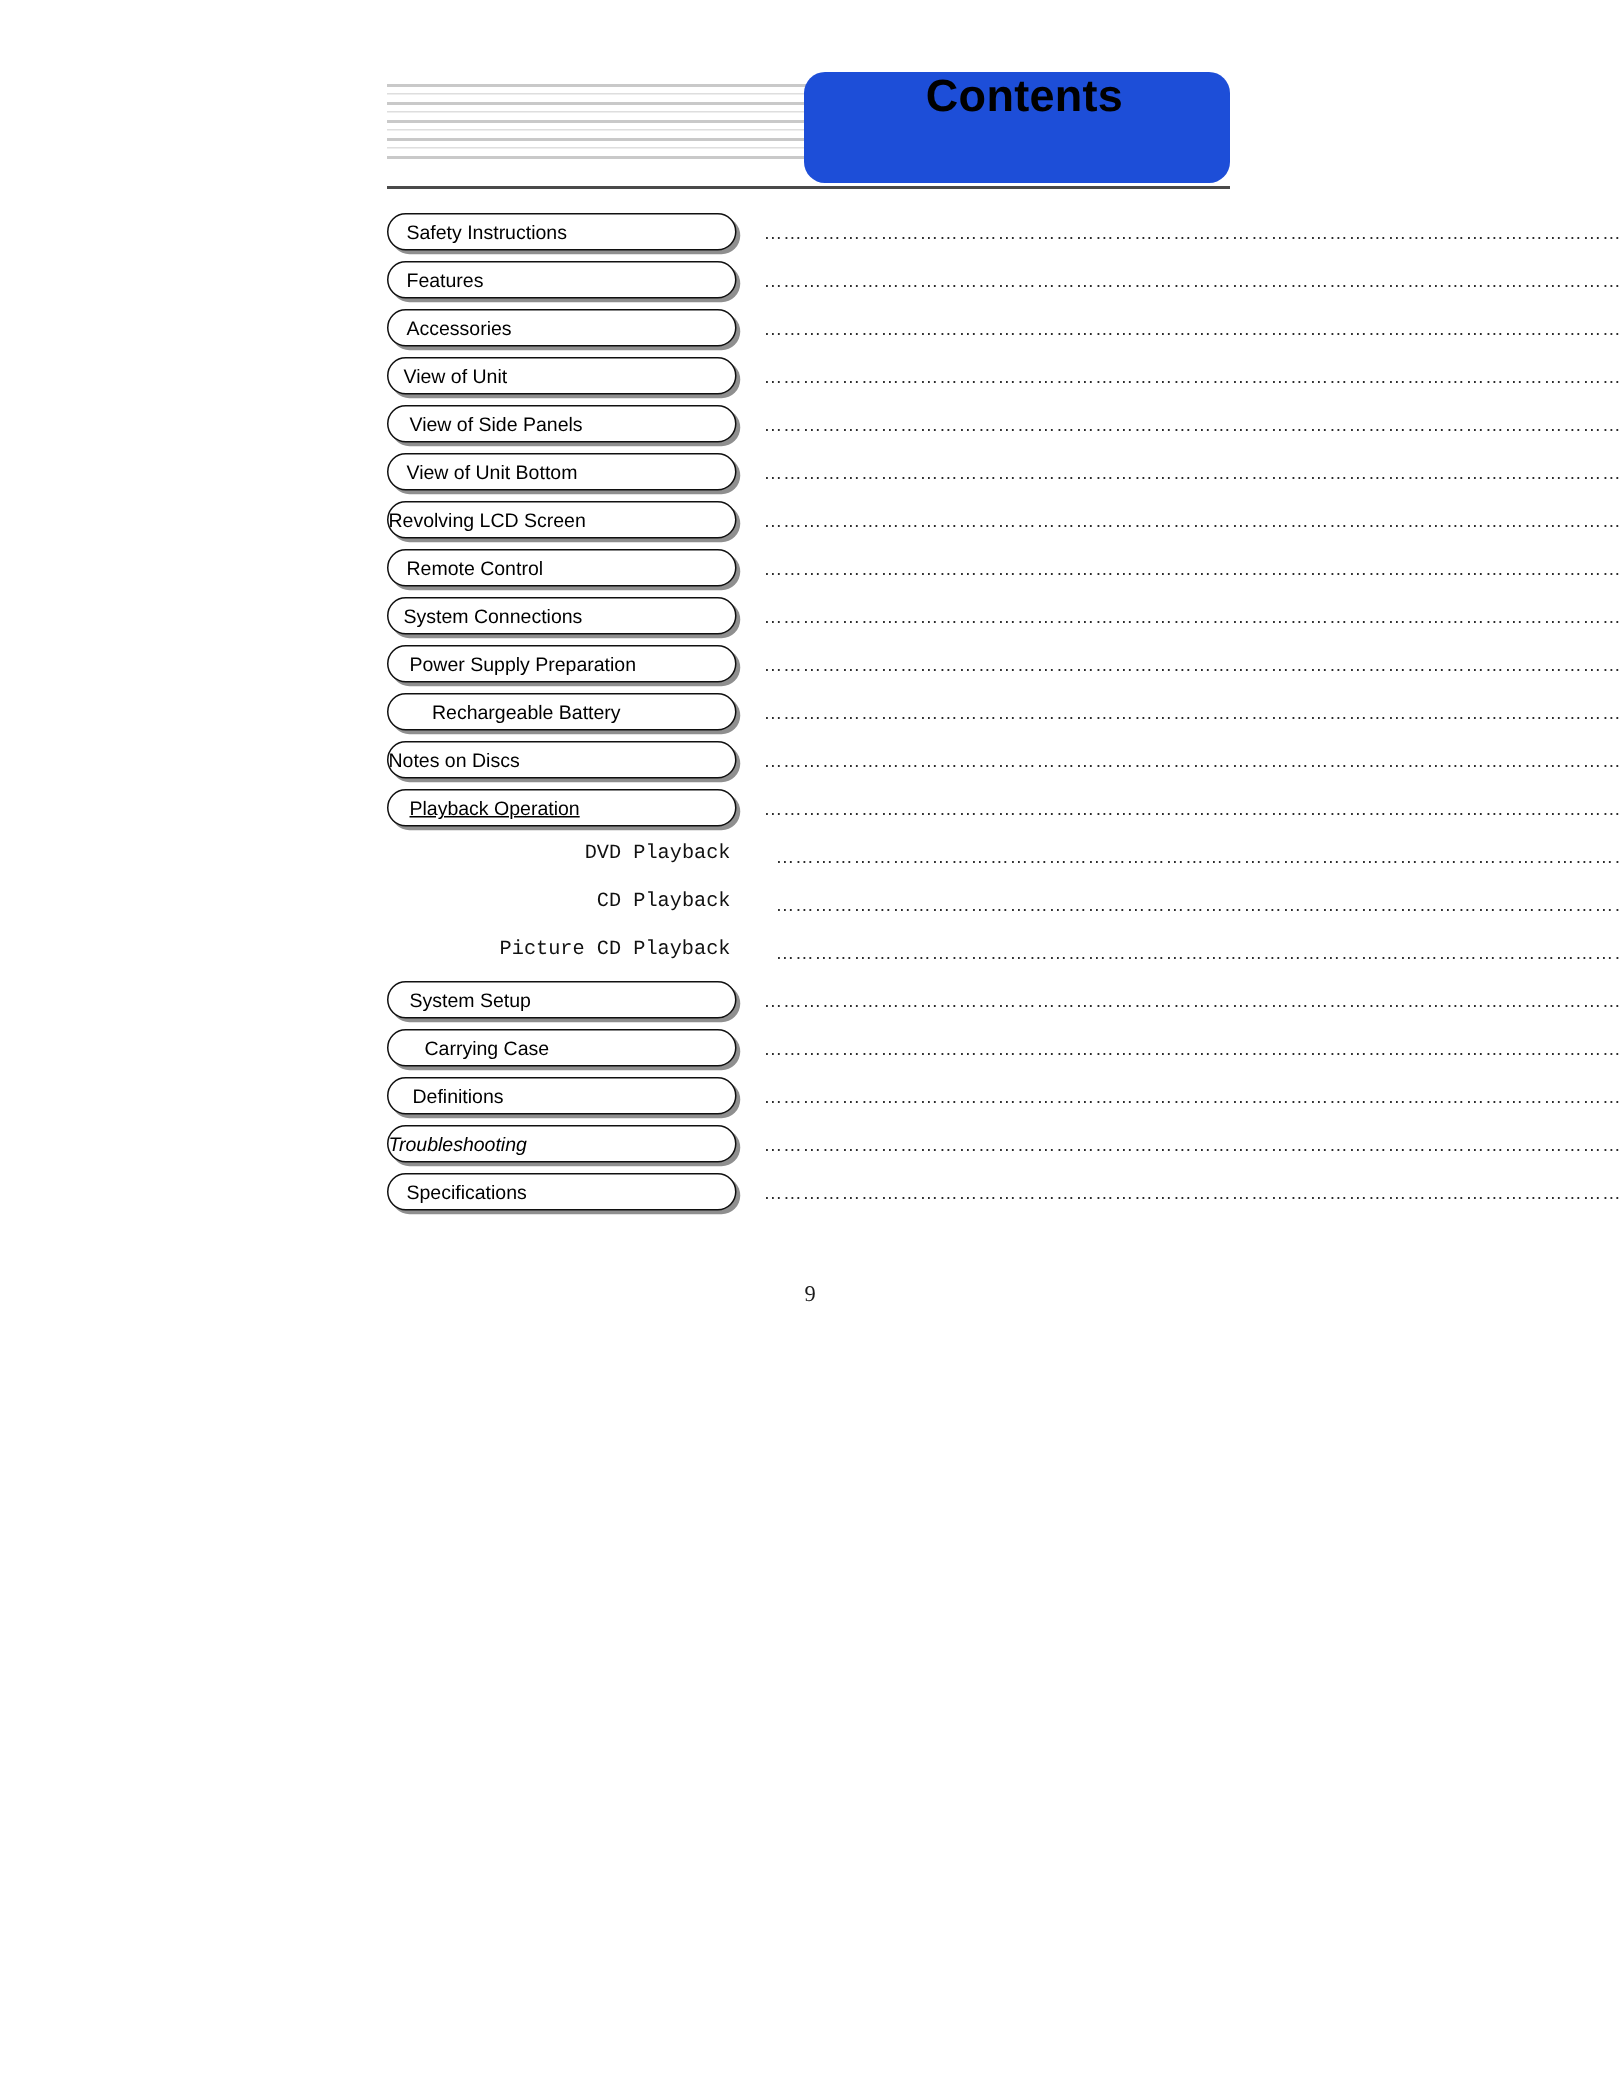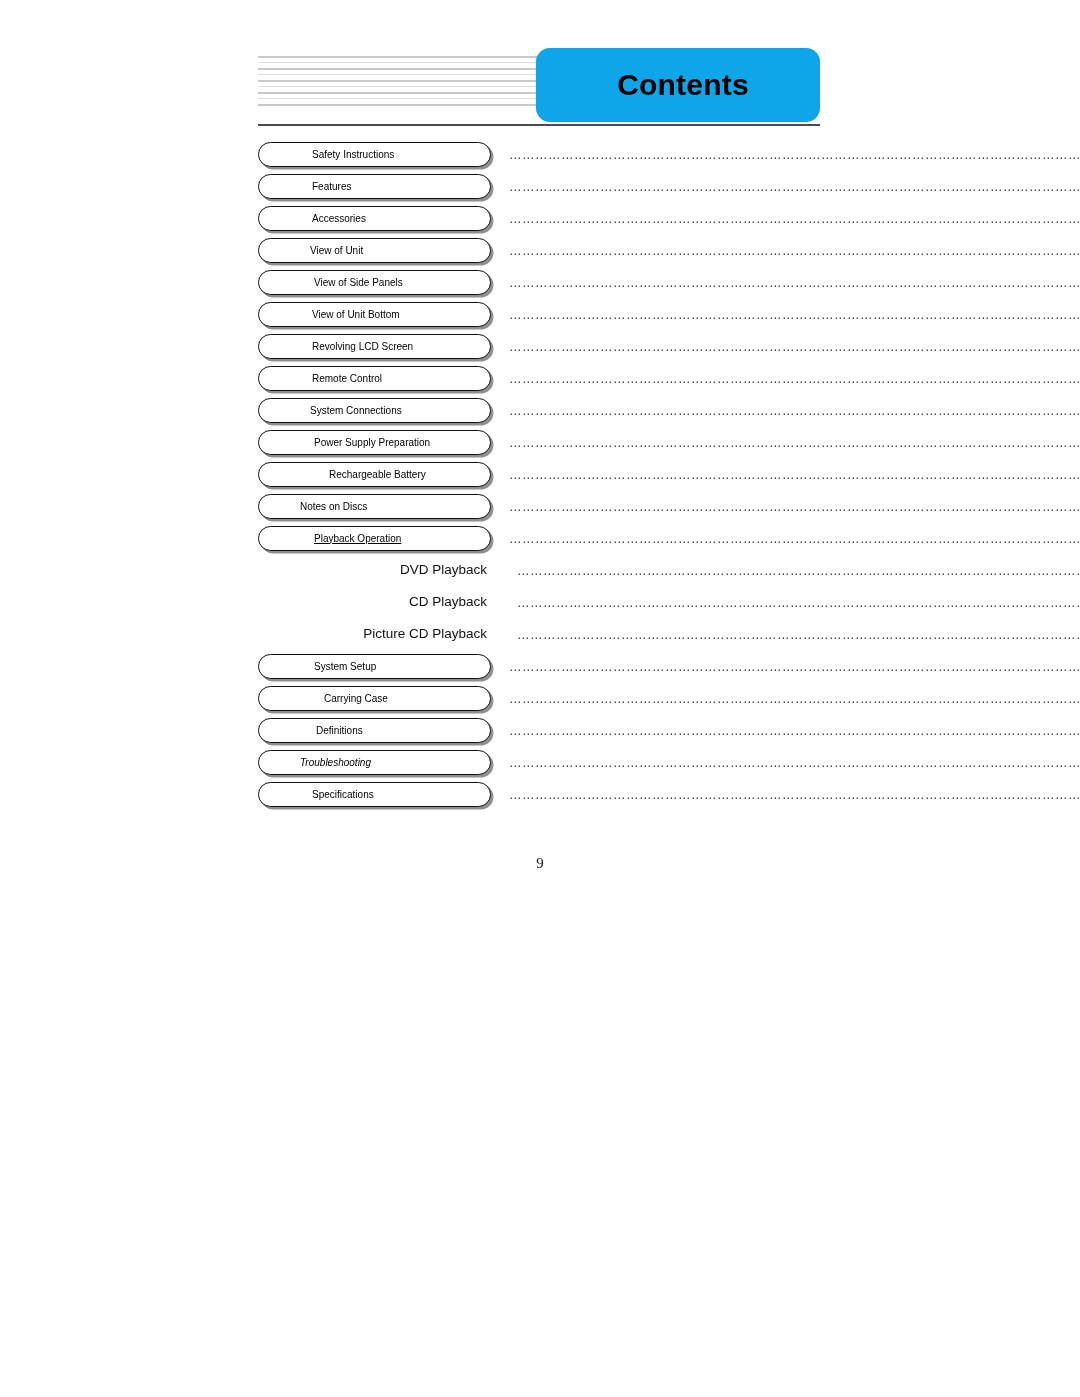--- a/index.html
+++ b/index.html
@@ -50,24 +50,23 @@
     background: #dedede;
     height: 1px;
   }
 
   .title-plate {
     position: absolute;
     left: 278px;
     top: 0px;
     width: 284px;
     height: 74px;
-    background: #0ea5e9;
+    background: #1d4ed8;
     border-radius: 14px;
     display: flex;
-    align-items: center;
     justify-content: center;
   }
   .title-plate .title-text {
     font-size: 30px;
     font-weight: bold;
     color: #000;
     letter-spacing: 0.2px;
     padding-left: 10px;
   }
 
@@ -107,38 +106,38 @@
     box-sizing: border-box;
     border: 1.6px solid #101010;
     border-radius: 13px;
     background: #ffffff;
     box-shadow: 2.5px 2.5px 0 0 #8f8f8f;
     display: flex;
     align-items: center;
     margin-top: 2px;
   }
   .cap-label {
-    font-size: 10px;
+    font-size: 13px;
     color: #000;
     white-space: nowrap;
     line-height: 1;
-    margin-left: 41px;
   }
 
   
   .sub-label {
     flex: 0 0 233px;
     width: 233px;
     box-sizing: border-box;
     font-size: 13.5px;
     color: #111;
     text-align: right;
     padding-right: 4px;
     padding-top: 6px;
     white-space: nowrap;
+    font-family: Liberation Mono, monospace;
   }
 
   
   .leader-wrap {
     position: relative;
     flex: 1 1 auto;
     height: 27px;
     display: flex;
     align-items: center;
     padding-left: 18px;
@@ -243,21 +242,21 @@
       <div class="toc-row boxed">
         <div class="cap">
           <span class="cap-label" style="padding-left: 12px;">View of Unit Bottom</span>
         </div>
         <div class="leader-wrap">
           <span class="leader">………………………………………………………………………………………………………………………………………………………………………………………………………………………………………………</span>
         </div>
       </div>
       <div class="toc-row boxed">
         <div class="cap">
-          <span class="cap-label" style="padding-left: 12px;">Revolving LCD Screen</span>
+          <span class="cap-label" style="padding-left: 0;">Revolving LCD Screen</span>
         </div>
         <div class="leader-wrap">
           <span class="leader">………………………………………………………………………………………………………………………………………………………………………………………………………………………………………………</span>
         </div>
       </div>
       <div class="toc-row boxed">
         <div class="cap">
           <span class="cap-label" style="padding-left: 12px;">Remote Control</span>
         </div>
         <div class="leader-wrap">

